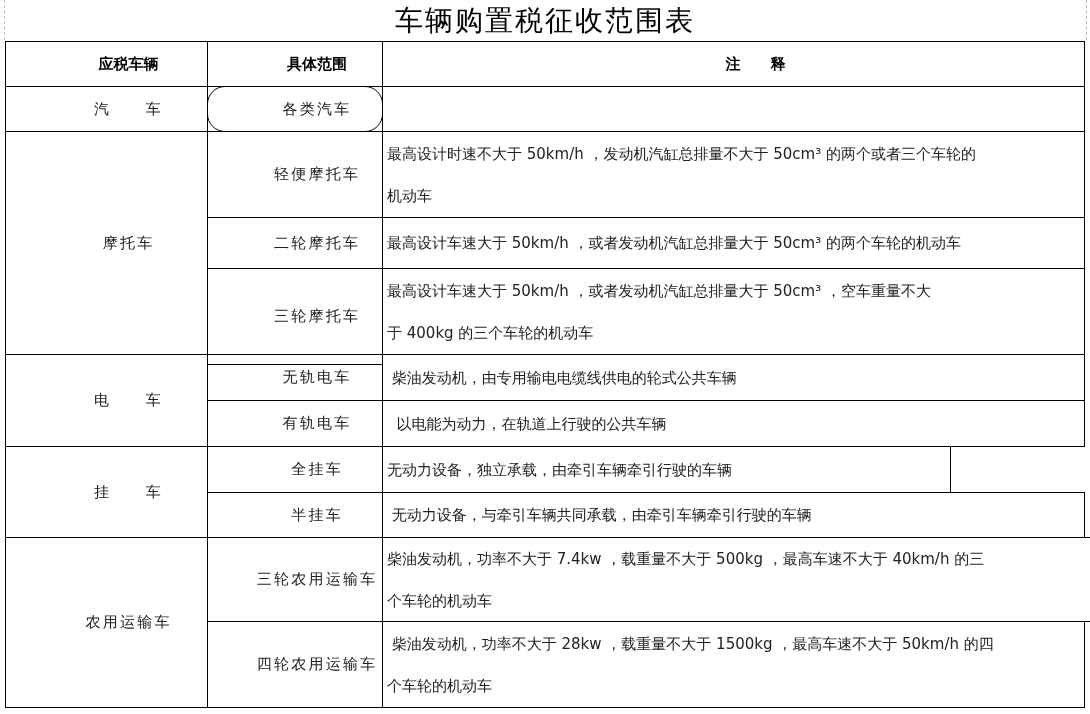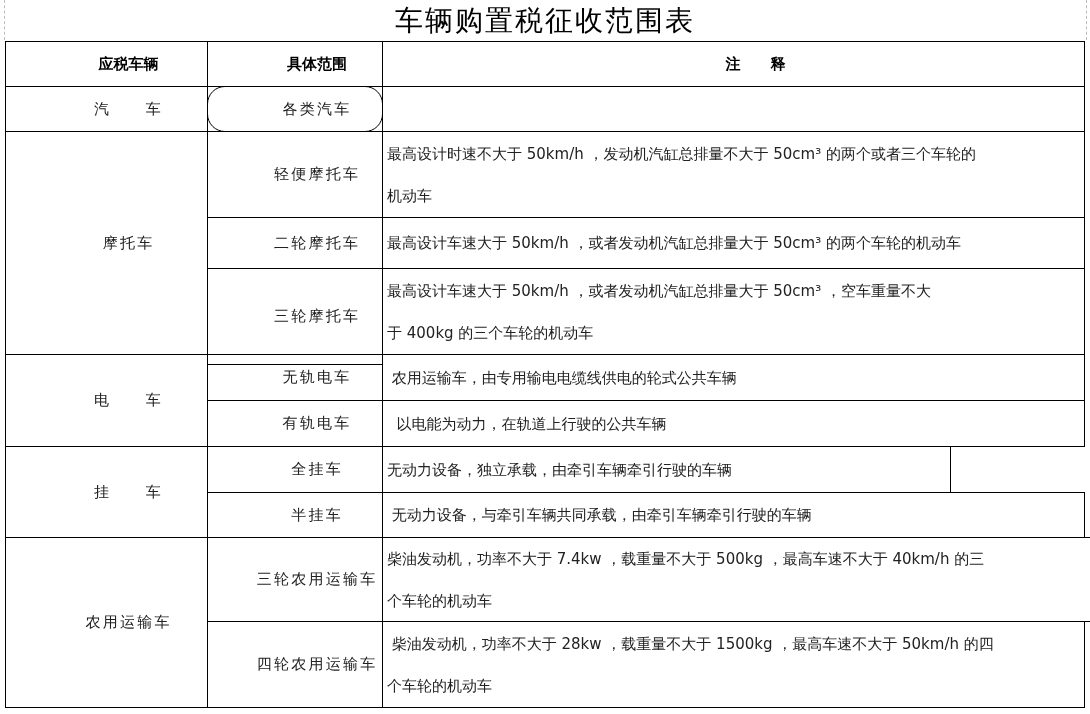--- a/index.html
+++ b/index.html
@@ -49,21 +49,21 @@
   <div class="cell note" style="left:377px;top:176px;width:703px;height:52px;">最高设计车速大于 50km/h ，或者发动机汽缸总排量大于 50cm³ 的两个车轮的机动车</div>
 
   <div class="cell spaced" style="left:202px;top:227px;width:176px;height:97px;">三轮摩托车</div>
   <div class="cell note" style="left:377px;top:227px;width:703px;height:87px;flex-direction:column;align-items:flex-start;justify-content:center;">
     <span class="note-text">最高设计车速大于 50km/h ，或者发动机汽缸总排量大于 50cm³ ，空车重量不大</span>
     <span class="note-text">于 400kg 的三个车轮的机动车</span>
   </div>
 
   <div class="cell spaced" style="left:0;top:313px;width:203px;height:93px;white-space:pre;">电　　车</div>
   <div class="cell spaced" style="left:202px;top:313px;width:176px;height:47px;">无轨电车</div>
-  <div class="cell note" style="left:377px;top:313px;width:703px;height:47px;white-space:pre;"> 农用运输车，由专用输电电缆线供电的轮式公共车辆</div>
+  <div class="cell note" style="left:377px;top:313px;width:703px;height:47px;white-space:pre;"> 柴油发动机，由专用输电电缆线供电的轮式公共车辆</div>
   <div class="cell spaced" style="left:202px;top:359px;width:176px;height:47px;">有轨电车</div>
   <div class="cell note" style="left:377px;top:359px;width:703px;height:47px;white-space:pre;">  以电能为动力，在轨道上行驶的公共车辆</div>
 
   <div class="cell spaced" style="left:0;top:405px;width:203px;height:92px;white-space:pre;">挂　　车</div>
   <div class="cell spaced" style="left:202px;top:405px;width:176px;height:47px;">全挂车</div>
   <div class="cell note" style="left:377px;top:405px;width:569px;height:47px;">无动力设备，独立承载，由牵引车辆牵引行驶的车辆</div>
   <div class="cell spaced" style="left:202px;top:451px;width:176px;height:46px;">半挂车</div>
   <div class="cell note" style="left:377px;top:451px;width:703px;height:46px;white-space:pre;"> 无动力设备，与牵引车辆共同承载，由牵引车辆牵引行驶的车辆</div>
 
   <div class="cell spaced" style="left:0;top:496px;width:203px;height:171px;">农用运输车</div>

